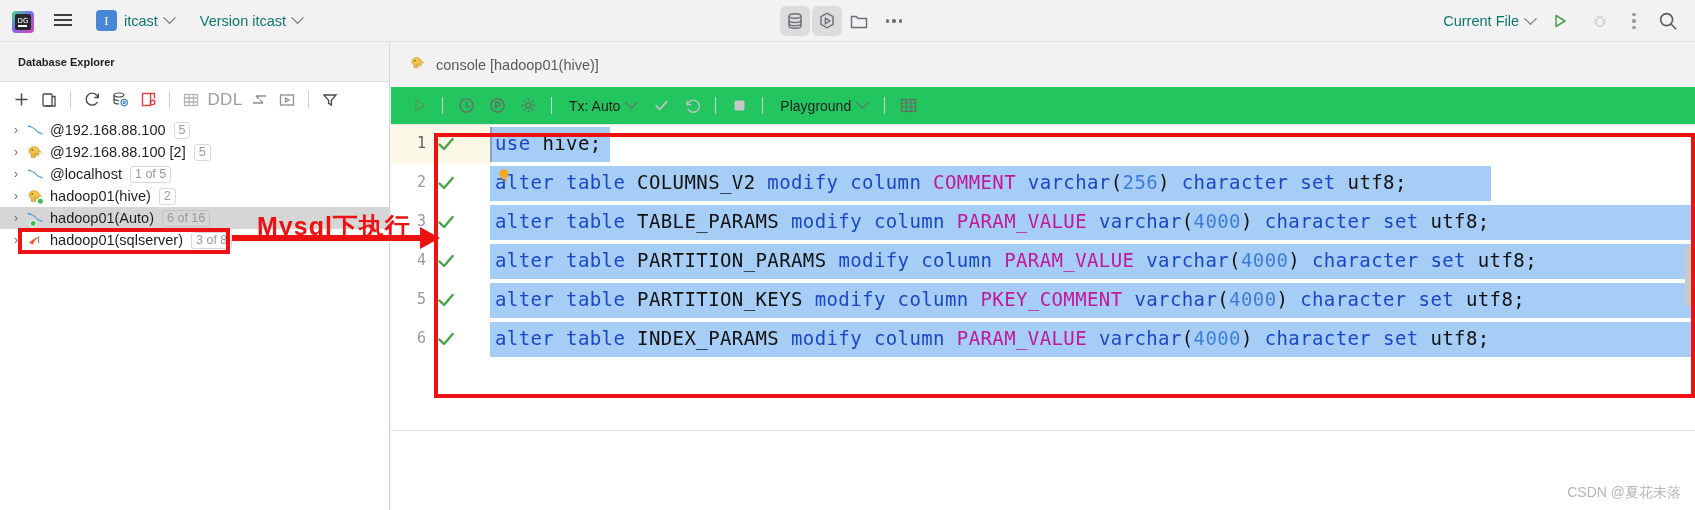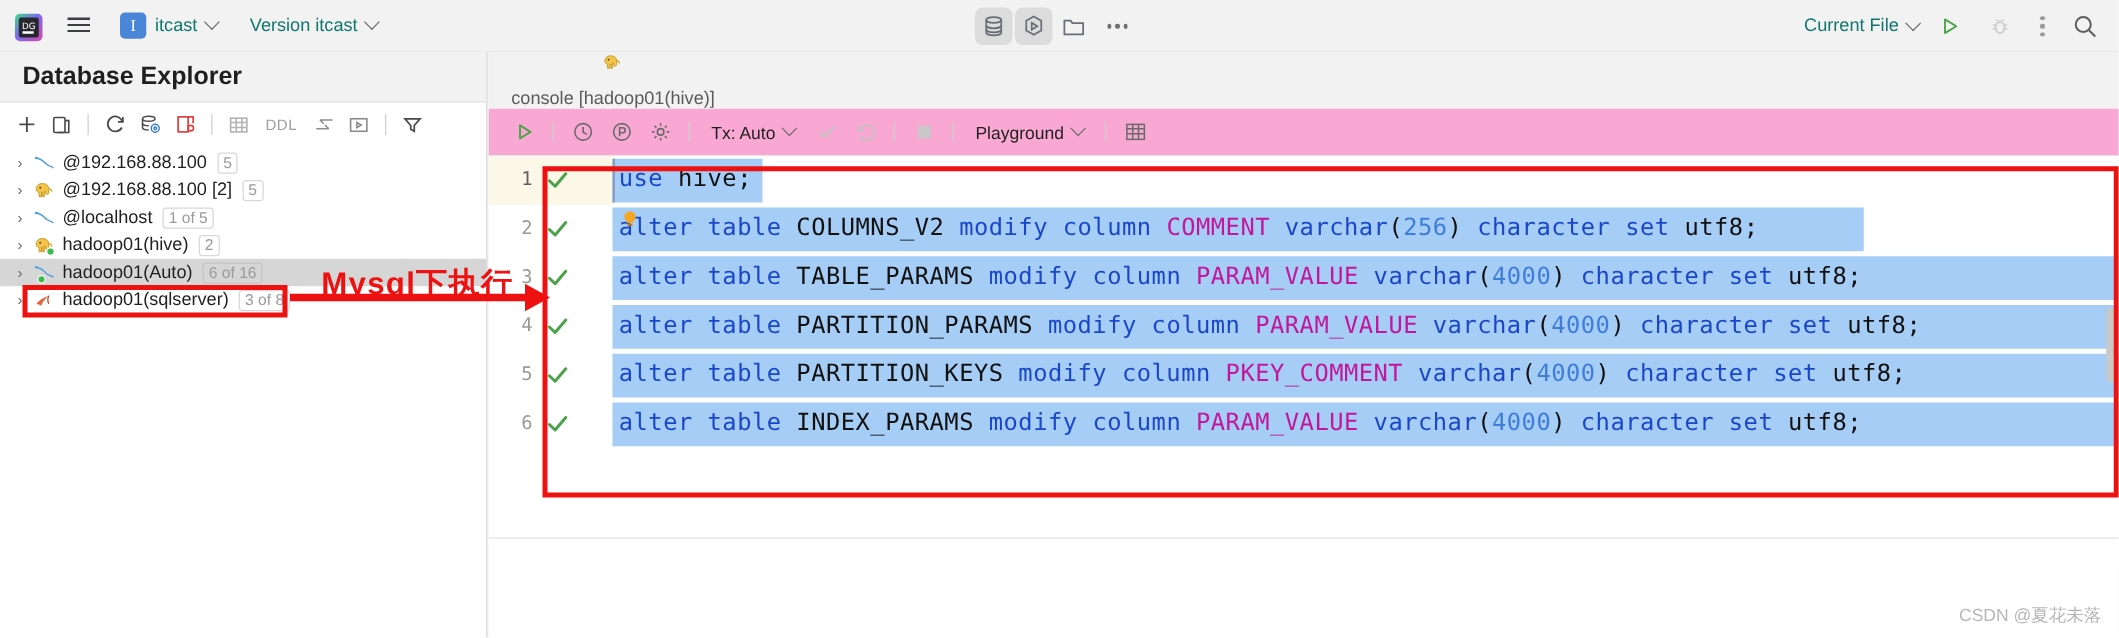--- a/index.html
+++ b/index.html
@@ -35,46 +35,46 @@
   .tb-dots span { width: 3.5px; height: 3.5px; border-radius: 50%; background: #6e6e6e; }
   .tb-right { position: absolute; right: 12px; top: 0; height: 42px; display: flex; align-items: center; gap: 10px; }
   .vdots { width: 18px; height: 24px; display: flex; flex-direction: column; align-items: center; justify-content: center; gap: 3px; }
   .vdots span { width: 3.2px; height: 3.2px; border-radius: 50%; background: #9b9b9b; }
 
   
   .leftpanel { position: absolute; left: 0; top: 42px; width: 390px; height: 468px; background: #ffffff;
     border-right: 1px solid #d6d6d6; }
   .lp-head { height: 40px; background: #f2f2f2; display: flex; align-items: center; padding-left: 18px;
     border-bottom: 1px solid #e0e0e0; }
-  .lp-head span { font-size: 20px; font-weight: bold; color: #1f1f1f; }
+  .lp-head span { font-size: 11px; font-weight: bold; color: #1f1f1f; }
   .lp-tools { height: 35px; display: flex; align-items: center; padding-left: 8px; gap: 2px; }
   .lp-tools .ti { width: 26px; height: 26px; display: flex; align-items: center; justify-content: center; }
   .vsep { width: 1px; height: 17px; background: #cfcfcf; margin: 0 6px; }
-  .ddl { font-size: 12px; color: #9d9d9d; letter-spacing: .4px; font-family: "Liberation Sans", sans-serif; }
+  .ddl { font-size: 17px; color: #9d9d9d; letter-spacing: .4px; font-family: "Liberation Sans", sans-serif; }
 
   .tree { padding-top: 2px; }
   .trow { height: 22px; display: flex; align-items: center; padding-left: 8px; position: relative; white-space: nowrap; }
   .trow.sel { background: #d6d6d6; }
   .arrow { width: 16px; height: 22px; display: flex; align-items: center; justify-content: center;
     font-size: 12px; color: #6a6a6a; }
   .dbicon { width: 22px; height: 18px; display: flex; align-items: center; justify-content: center; margin-right: 4px; position: relative; }
   .tlabel { font-size: 14.5px; color: #1f1f1f; }
   .tbadge { font-size: 12.5px; color: #9a9a9a; margin-left: 8px; border: 1px solid #d8d8d8; border-radius: 3px;
     padding: 0 4px; line-height: 15px; }
   .trow.sel .tbadge { border-color: #c4c4c4; }
 
   
   .editor { position: absolute; left: 391px; top: 42px; right: 0; bottom: 0; background: #ffffff; }
   .tabs { height: 45px; background: #f2f2f2; display: flex; align-items: stretch; }
   .tab { display: flex; align-items: center; gap: 9px; padding: 0 18px; font-size: 14.5px; color: #5a5a5a;
-    position: relative; flex-direction: column; }
+    position: relative; }
   .tab.active { background: #ffffff; color: #1f1f1f; }
   .tab.active::after { content: ""; position: absolute; left: 0; right: 0; bottom: 0; height: 3px; background: #3a7fd5; }
   .tab .x { font-size: 16px; color: #8c8c8c; margin-left: 6px; }
-  .etool { height: 38px; background: #f9a8d4; display: flex; align-items: center; padding-left: 14px; gap: 3px;
+  .etool { height: 38px; background: #22c55e; display: flex; align-items: center; padding-left: 14px; gap: 3px;
     border-bottom: 1px solid #e6e6e6; }
   .etool .ti { width: 28px; height: 28px; display: flex; align-items: center; justify-content: center; }
   .tx { font-size: 14px; color: #1f1f1f; display: flex; align-items: center; gap: 7px; margin: 0 8px; }
   .pg { font-size: 14px; color: #1f1f1f; display: flex; align-items: center; gap: 7px; margin: 10px 8px; }
 
   
   .code { position: relative; height: 330px; background: #fff; overflow: hidden; }
   .gutter { position: absolute; left: 0; top: 0; width: 100px; height: 330px; background: #ffffff; }
   .cline { position: relative; height: 39px; }
   .lnum { position: absolute; left: 0; width: 35px; text-align: right; top: 9px;

